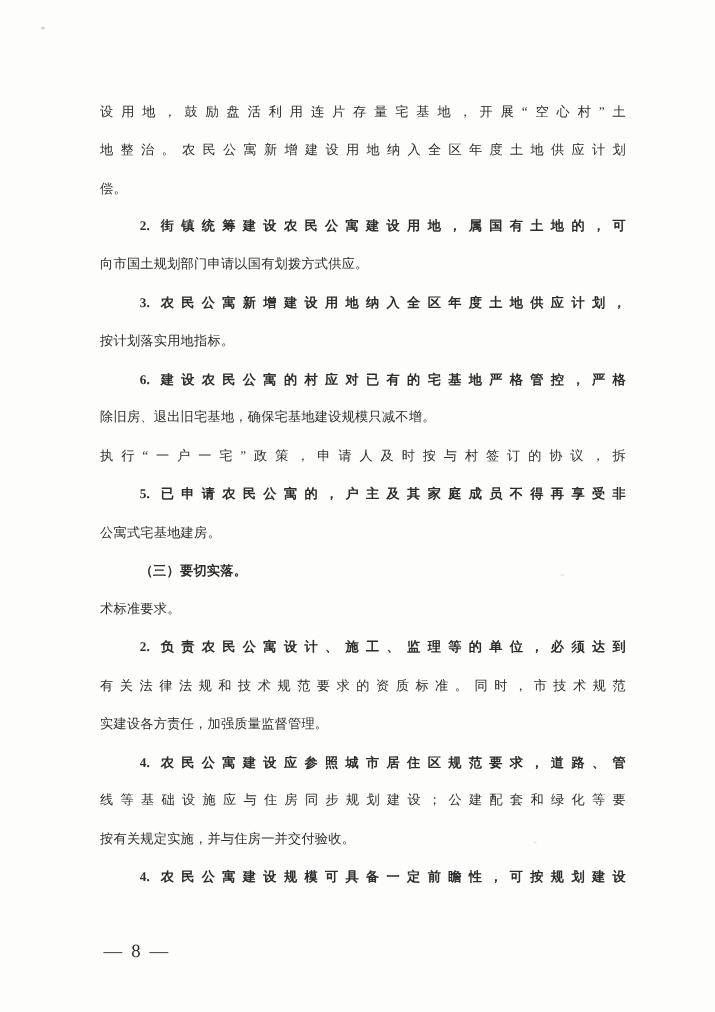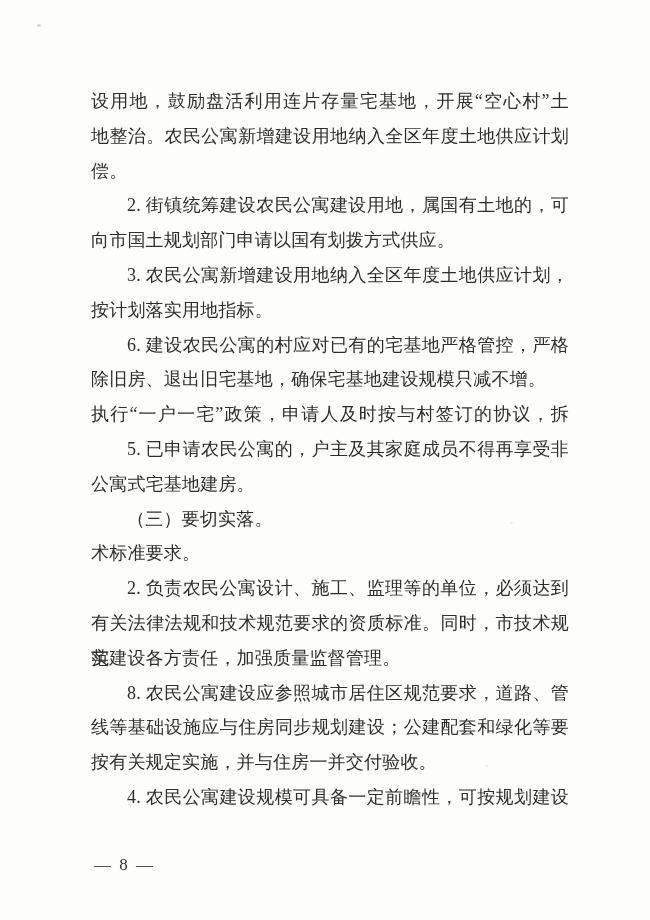--- a/index.html
+++ b/index.html
@@ -18,36 +18,37 @@
     position: absolute;
     inset: 0;
     background: #fdfdfc;
   }
   .doc-body {
     position: absolute;
     left: 91px;
     top: 84px;
     width: 478px;
     color: #2d2d2d;
-    font-size: 18px;
+    font-size: 12px;
     letter-spacing: 0.2px;
   }
   .doc-line {
     height: 34.8px;
     line-height: 34.8px;
     text-align: left;
     white-space: nowrap;
   }
   .doc-line.fill {
     white-space: normal;
     text-align: justify;
     text-align-last: justify;
   }
   .doc-line.indent {
     padding-left: 36px;
+    font-weight: bold;
   }
   .doc-line.indent.fill {
     width: 442px;
   }
   .page-number {
     position: absolute;
     left: 94px;
     top: 855px;
     font-size: 17px;
     color: #2f2f2f;
@@ -82,20 +83,20 @@
       <div class="doc-line indent fill">6. 建设农民公寓的村应对已有的宅基地严格管控，严格</div>
       <div class="doc-line">除旧房、退出旧宅基地，确保宅基地建设规模只减不增。</div>
       <div class="doc-line fill">执行“一户一宅”政策，申请人及时按与村签订的协议，拆</div>
       <div class="doc-line indent fill">5. 已申请农民公寓的，户主及其家庭成员不得再享受非</div>
       <div class="doc-line">公寓式宅基地建房。</div>
       <div class="doc-line indent">（三）要切实落。</div>
       <div class="doc-line">术标准要求。</div>
       <div class="doc-line indent fill">2. 负责农民公寓设计、施工、监理等的单位，必须达到</div>
       <div class="doc-line fill">有关法律法规和技术规范要求的资质标准。同时，市技术规范</div>
       <div class="doc-line">实建设各方责任，加强质量监督管理。</div>
-      <div class="doc-line indent fill">8. 农民公寓建设应参照城市居住区规范要求，道路、管</div>
+      <div class="doc-line indent fill">4. 农民公寓建设应参照城市居住区规范要求，道路、管</div>
       <div class="doc-line fill">线等基础设施应与住房同步规划建设；公建配套和绿化等要</div>
       <div class="doc-line">按有关规定实施，并与住房一并交付验收。</div>
       <div class="doc-line indent fill">4. 农民公寓建设规模可具备一定前瞻性，可按规划建设</div>
     </div>
 
   <div class="page-number">— 8 —</div>
 </div>
 
 </body></html>

